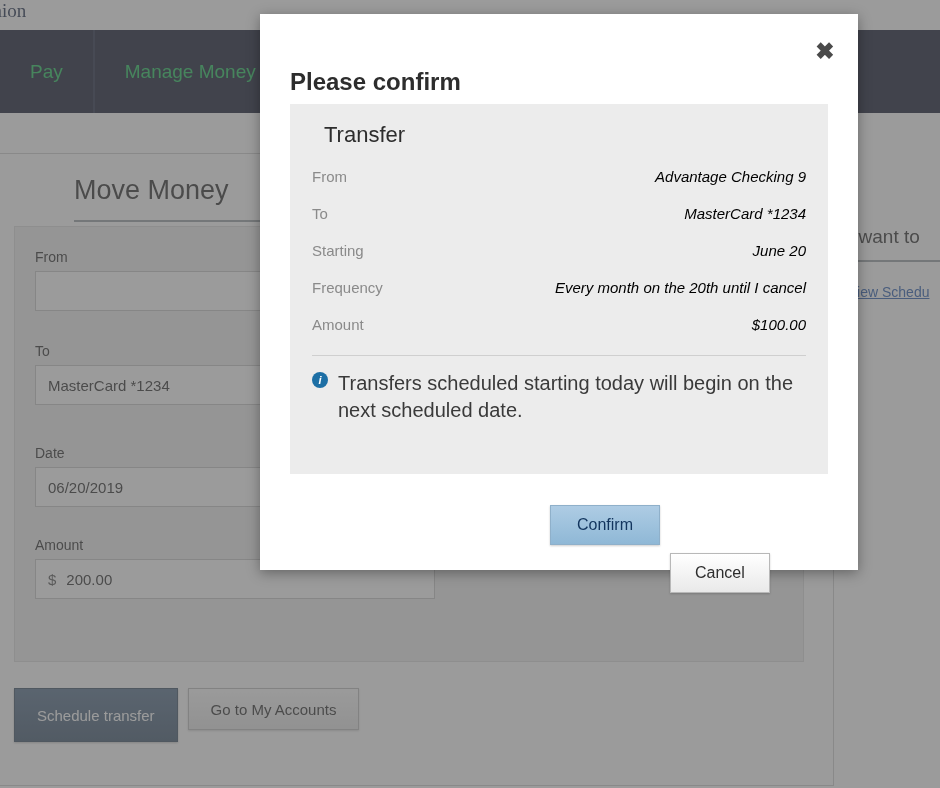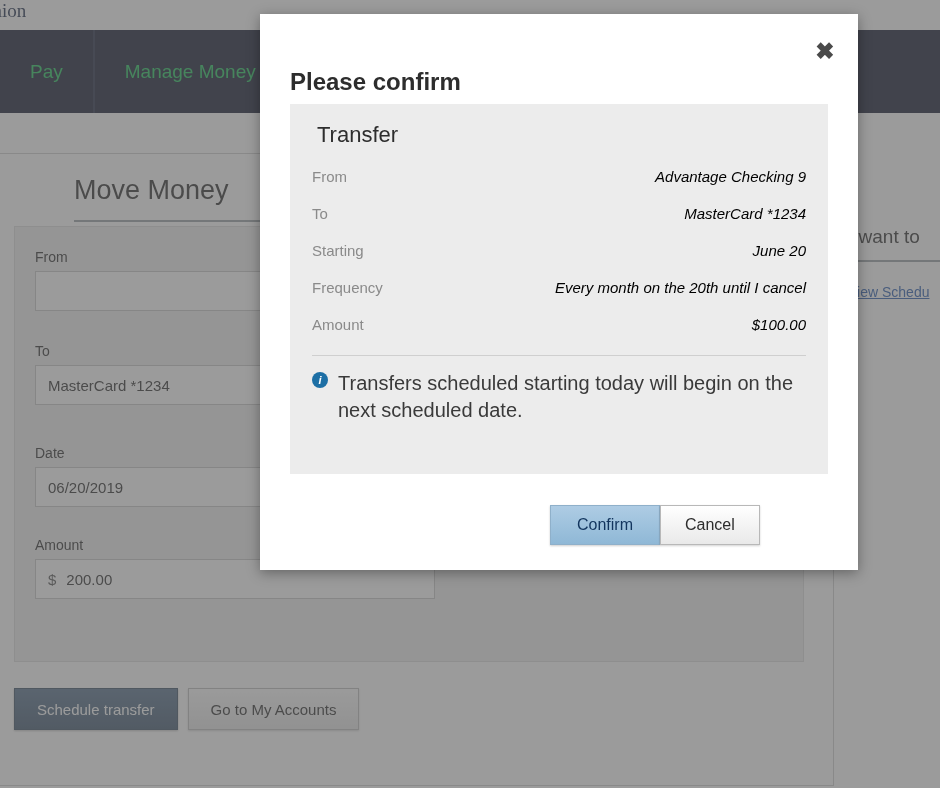--- a/index.html
+++ b/index.html
@@ -72,21 +72,21 @@
     background: #ffffff; border: 1px solid #c8c8c8;
     display: flex; align-items: center;
     padding: 0 12px;
     font-size: 15px; color: #2d2d2d;
   }
   .field-box.right-text { justify-content: flex-end; padding-right: 14px; }
   .amt-prefix { color: #555; margin-right: 10px; }
 
   .btn-row { position: absolute; left: 14px; top: 575px; display: flex; gap: 10px; }
   .btn-primary {
-    height: 42px; padding: 0 22px;
+    height: 54px; padding: 0 22px;
     background: linear-gradient(#55708c, #40576f);
     border: 1px solid #3a4f64;
     color: #ffffff; font-size: 15px;
     display: flex; align-items: center; justify-content: center;
     box-shadow: 0 1px 2px rgba(0,0,0,.25);
   }
   .btn-secondary {
     height: 42px; padding: 12px 22px;
     background: linear-gradient(#fdfdfd, #e6e6e6);
     border: 1px solid #bdbdbd;
@@ -133,21 +133,21 @@
     position: absolute; left: 30px; top: 54px;
     font-size: 24px; color: #2d2d2d; font-weight: bold;
   }
   .detail-card {
     position: absolute; left: 30px; top: 90px;
     width: 538px; height: 370px;
     background: #ececec;
   }
   .detail-title {
     font-size: 22px; color: #2d2d2d; font-weight: normal;
-    padding: 18px 0 0 27px;
+    padding: 18px 0 0 34px;
   }
   .detail-rows { padding: 10px 22px 0 22px; }
   .detail-row {
     display: flex; justify-content: space-between; align-items: baseline;
     padding: 10px 0;
   }
   .detail-key { font-size: 15px; color: #8a8a8a; }
   .detail-val { font-size: 15px; color: #000000; text-align: right; font-style: italic; }
   .detail-divider {
     margin: 12px 22px 0 22px; height: 1px; background: #cfcfcf;
@@ -160,37 +160,38 @@
     flex: 0 0 auto; width: 16px; height: 16px; border-radius: 50%;
     background: #1d6fa5; color: #ffffff;
     font-size: 11px; font-weight: bold; font-style: italic;
     line-height: 16px; text-align: center;
     margin-top: 2px;
   }
   .notice-text { font-size: 20px; color: #3a3a3a; line-height: 1.35; }
 
   .modal-actions {
     position: absolute; left: 290px; top: 491px;
-    display: flex; 
+    display: flex; gap: 10px;
   }
   .btn-confirm {
     height: 40px; padding: 0 26px;
     background: linear-gradient(#aecce4, #8fb8d6);
     border: 1px solid #8fb0ca;
     color: #12355e; font-size: 16px;
     display: flex; align-items: center; justify-content: center;
     box-shadow: 0 1px 2px rgba(0,0,0,.2);
   }
   .btn-cancel {
     height: 40px; padding: 0 24px;
     background: linear-gradient(#ffffff, #e9e9e9);
     border: 1px solid #b8b8b8;
     color: #2d2d2d; font-size: 16px;
     display: flex; align-items: center; justify-content: center;
     box-shadow: 0 1px 2px rgba(0,0,0,.18);
+    margin-top: 48px;
   }
 </style>
 </head>
 <body>
 
 <div id="page-root">
 
   <div class="brand-bar">
     <div class="brand-logo">dit Union</div>
   </div>

